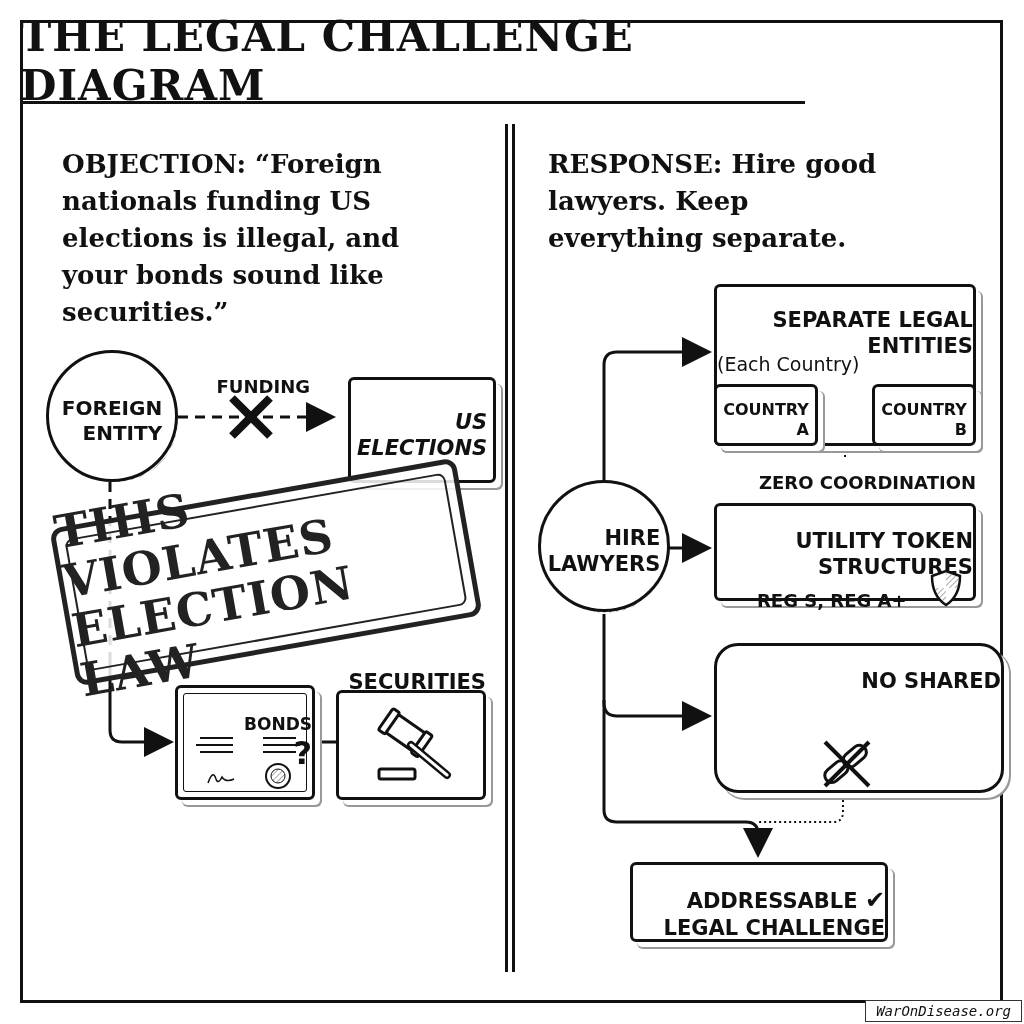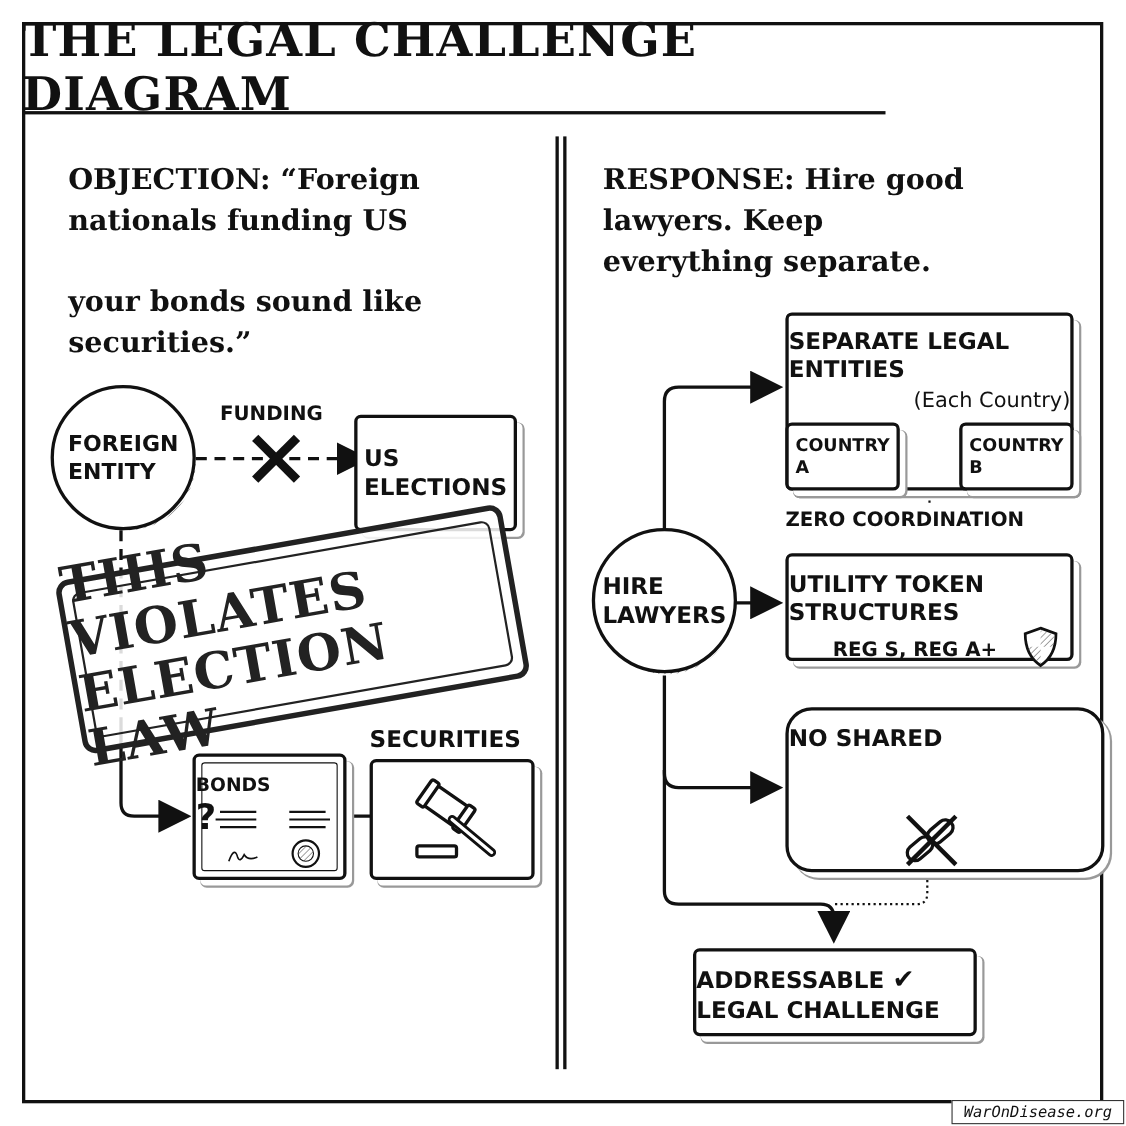--- a/index.html
+++ b/index.html
@@ -6,21 +6,21 @@
   body{width:1024px;height:1024px;position:relative;overflow:hidden;font-family:"DejaVu Sans",sans-serif;color:#111;}
   .frame{position:absolute;left:20px;top:20px;width:983px;height:983px;border:3px solid #111;box-sizing:border-box;}
   .title-bar{position:absolute;left:20px;top:20px;width:785px;height:84px;border-bottom:3px solid #111;box-sizing:border-box;display:flex;align-items:center;justify-content:center;}
   .title{font-family:"DejaVu Serif",serif;font-weight:bold;font-size:42px;letter-spacing:1px;}
   .divider{position:absolute;left:505px;top:124px;width:4px;height:848px;border-left:3px solid #111;border-right:3px solid #111;}
   .heading{position:absolute;font-family:"DejaVu Serif",serif;font-weight:bold;font-size:26px;line-height:37px;}
   .box{position:absolute;border:3px solid #111;border-radius:6px;background:#fff;box-sizing:border-box;
        box-shadow:6px 6px 0 -1px #fff, 7px 7px 0 0 #999;}
   .hatch::after{content:"";position:absolute;right:-9px;bottom:-9px;width:100%;height:100%;z-index:-1;
        background:repeating-linear-gradient(45deg,#555 0 1px,transparent 1px 4px);border-radius:6px;}
-  .lbl{font-weight:bold;text-align:left;font-family:"DejaVu Sans",sans-serif;}
+  .lbl{font-weight:bold;text-align:right;font-family:"DejaVu Sans",sans-serif;margin-top:10px;}
   .circle{position:absolute;border:3px solid #111;border-radius:50%;background:#fff;box-sizing:border-box;display:flex;flex-direction:column;align-items:center;justify-content:center;}
   svg.over{position:absolute;left:0;top:0;width:1024px;height:1024px;pointer-events:none;}
   .stamp{position:absolute;left:60px;top:492px;width:412px;height:160px;transform:rotate(-10deg);border:5px solid #222;border-radius:12px;box-sizing:border-box;
          display:flex;flex-direction:column;align-items:center;justify-content:center;background:rgba(255,255,255,0.85);}
   .stamp-inner{border:2px solid #222;border-radius:8px;position:absolute;left:8px;top:8px;right:8px;bottom:8px;}
   .stamp-text{font-family:"DejaVu Serif",serif;font-weight:bold;font-size:46px;line-height:50px;color:#222;letter-spacing:1px;}
   .watermark{position:absolute;right:2px;bottom:2px;border:1px solid #333;background:#fff;padding:2px 10px;font-family:"DejaVu Sans Mono",monospace;font-size:14px;font-style:italic;}
 </style>
 </head>
 <body>
@@ -28,21 +28,21 @@
 <div class="frame"></div>
 <div class="title-bar">
   <div class="title">THE LEGAL CHALLENGE DIAGRAM</div>
 </div>
 <div class="divider"></div>
 
 <div class="heading" style="left:62px;top:146px;">
   <span>OBJECTION:</span>
   <span>“Foreign</span><br>
   <span>nationals funding US</span><br>
-  <br>
+  <span>elections is illegal, and</span><br>
   <span>your bonds sound like</span><br>
   <span>securities.”</span>
 </div>
 
 <svg class="over">
   <defs>
     <marker id="ah" markerWidth="10" markerHeight="10" refX="8" refY="5" orient="auto">
         <path d="M0,0 L10,5 L0,10 Z" fill="#111"></path>
       </marker>
     <pattern id="hp" width="4" height="4" patternUnits="userSpaceOnUse" patternTransform="rotate(45)">
@@ -74,21 +74,21 @@
 </svg>
 
 <div class="circle" style="left:46px;top:350px;width:132px;height:132px;">
   <div class="lbl" style="font-size:20px;line-height:25px;">
     <span>FOREIGN</span><br><span>ENTITY</span>
   </div>
 </div>
 
 <div class="lbl" style="position:absolute;left:200px;top:366px;width:110px;font-size:18px;">FUNDING</div>
 
-<div class="box hatch" style="left:322px;top:377px;width:148px;height:106px;display:flex;align-items:center;justify-content:center;">
+<div class="box hatch" style="left:348px;top:377px;width:148px;height:106px;display:flex;align-items:center;justify-content:center;font-style:italic;">
   <div class="lbl" style="font-size:21px;line-height:26px;">
     <span>US</span><br><span>ELECTIONS</span>
   </div>
 </div>
 
 <div class="stamp">
   <div class="stamp-inner"></div>
   <div class="stamp-text">THIS VIOLATES</div>
   <div class="stamp-text">ELECTION LAW</div>
 </div>
@@ -136,21 +136,21 @@
 <div class="circle" style="left:538px;top:480px;width:132px;height:132px;">
   <div class="lbl" style="font-size:21px;line-height:26px;">
     <span>HIRE</span><br><span>LAWYERS</span>
   </div>
 </div>
 
 <div class="box hatch" style="left:714px;top:284px;width:262px;height:162px;">
   <div class="lbl" style="position:absolute;left:0;right:0;top:10px;font-size:21px;line-height:26px;">
     <span>SEPARATE LEGAL</span><br><span>ENTITIES</span>
   </div>
-  <div style="position:absolute;left:0;right:0;top:66px;text-align:right;font-size:19px;">(Each Country)</div>
+  <div style="position:absolute;left:0;right:0;top:66px;text-align:left;font-size:19px;">(Each Country)</div>
 </div>
 <div class="box hatch" style="left:714px;top:384px;width:104px;height:62px;display:flex;align-items:center;justify-content:center;">
   <div class="lbl" style="font-size:16px;line-height:20px;">
     <span>COUNTRY</span><br><span>A</span>
   </div>
 </div>
 <div class="box hatch" style="left:872px;top:384px;width:104px;height:62px;display:flex;align-items:center;justify-content:center;">
   <div class="lbl" style="font-size:16px;line-height:20px;">
     <span>COUNTRY</span><br><span>B</span>
   </div>

